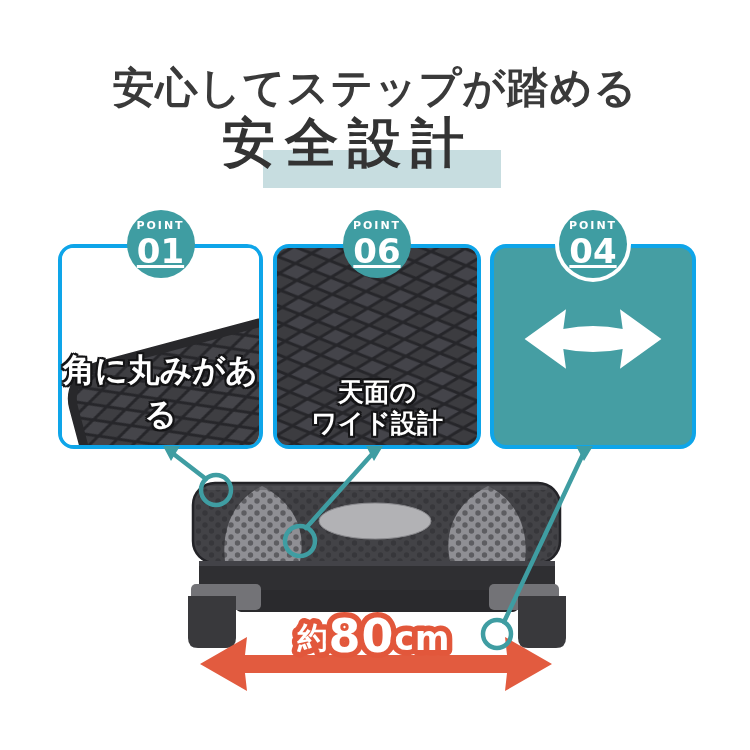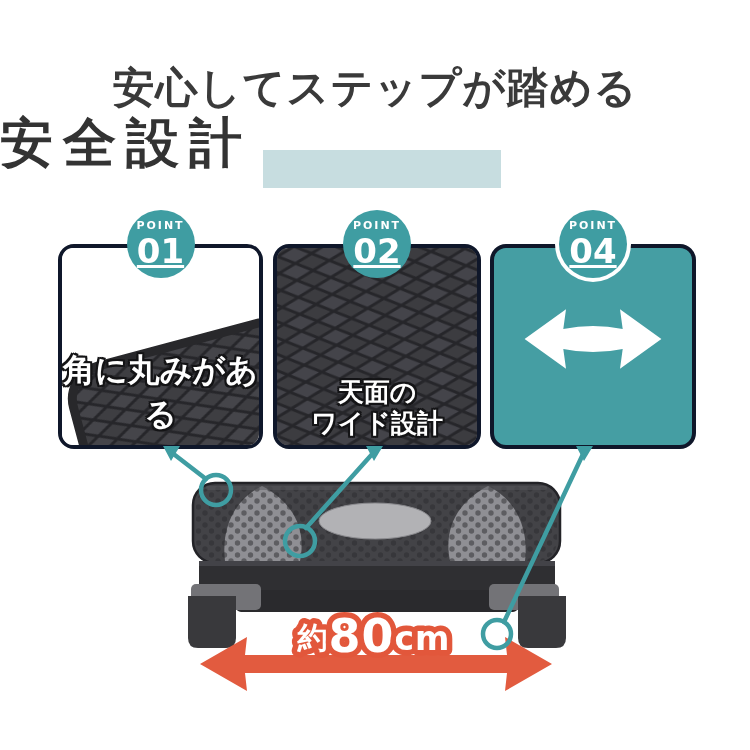--- a/index.html
+++ b/index.html
@@ -5,32 +5,32 @@
   html,body{margin:0;padding:0;background:#fff;}
   .stage{
     position:relative;width:750px;height:750px;background:#ffffff;overflow:hidden;
     font-family:"DejaVu Sans",sans-serif;
   }
   
   .title-sub{
     position:absolute;left:0;top:60px;width:750px;text-align:center;
     font-size:42px;font-weight:700;color:#3a3a3a;letter-spacing:1px;z-index:2;
   }
-  .title-main-wrap{position:absolute;left:0;top:108px;width:696px;text-align:left;z-index:2;}
+  .title-main-wrap{position:absolute;left:0;top:108px;width:696px;text-align:center;z-index:2;}
   .title-main{
     position:relative;display:inline-block;font-size:53px;font-weight:700;color:#333333;
     letter-spacing:10px;z-index:2;
   }
   .title-highlight{
     position:absolute;left:263px;top:150px;width:238px;height:38px;
     background:#c7dde0;z-index:1;
   }
   
   .card{
-    position:absolute;top:244px;height:205px;border:4px solid #0f172a;border-radius:16px;
+    position:absolute;top:244px;height:205px;border:4px solid #0ea5e9;border-radius:16px;
     box-sizing:border-box;background:#fff;z-index:3;
   }
   .card1{left:58px;width:205px;}
   .card2{left:273px;width:208px;}
   .card3{left:490px;width:206px;background:#459ea3;}
   .photo{position:absolute;inset:0;border-radius:11px;overflow:hidden;}
   .badge{
     position:absolute;left:50%;top:-38px;transform:translateX(-50%);
     width:68px;height:68px;border-radius:50%;background:#3f9da2;color:#fff;
     display:flex;flex-direction:column;align-items:center;justify-content:center;
@@ -94,21 +94,21 @@
           <pattern id="dia2" width="34" height="17" patternUnits="userSpaceOnUse" patternTransform="rotate(-5)">
             <path d="M17,0 L34,8.5 L17,17 L0,8.5 Z" fill="#44444a" stroke="#26262a" stroke-width="3"></path>
           </pattern>
         </defs>
         <rect x="0" y="0" width="200" height="197" fill="#3c3c40"></rect>
         <rect x="-20" y="-20" width="260" height="260" fill="url(#dia2)"></rect>
       </svg>
     </div>
     <div class="badge">
       <span class="pt">POINT</span>
-      <span class="num">02</span>
+      <span class="num">06</span>
     </div>
     <div class="caption cap2 outlined">
       <div>天面の</div>
       <div>ワイド設計</div>
     </div>
   </div>
 
   <div class="card card3">
     <div class="wide-arrow">
       <svg width="144" height="78" viewBox="0 0 160 86">

